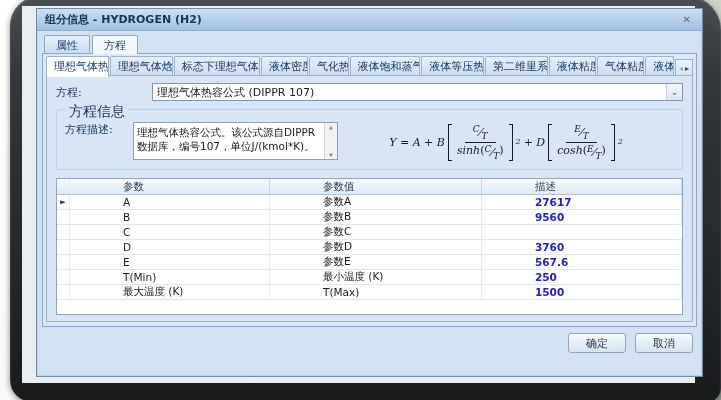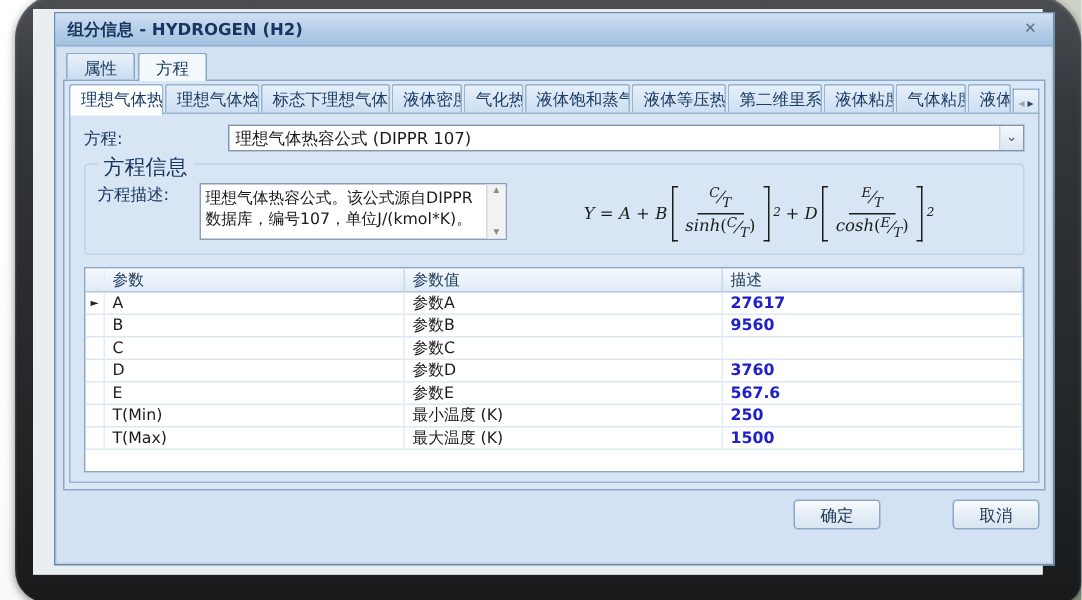--- a/index.html
+++ b/index.html
@@ -97,34 +97,34 @@
   .pow { font-size:8px; margin-top:-3px; }
 
   
   .ptable { margin-top:8px; flex:1; border:1px solid #8aa6c2; background:#fff;
     display:flex; flex-direction:column; overflow:hidden; }
   .trow { display:grid; grid-template-columns:13px 200px 212px 1fr; height:15px;
     border-bottom:1px solid #dce8f4; align-items:center; }
   .thead { height:16px; background:linear-gradient(180deg,#f5f9fd,#e0ebf7);
     border-bottom:1px solid #aec6de; }
   .tc { font-size:10.5px; color:#1a1a1a; padding:0 5px; height:100%;
-    display:flex; align-items:center; border-right:1px solid #e4edf7; overflow:hidden; }
+    display:flex; align-items:center; border-right:1px solid #e4edf7; overflow:hidden;margin-left:48px; }
   .thead .tc { color:#23405f; border-right:1px solid #c6d8ea; }
   .sel-col { border-right:1px solid #e4edf7; height:100%; display:flex;
     align-items:center; justify-content:center; font-size:7px; color:#222; }
   .val { color:#2020c8; font-weight:bold; }
   .tfill { flex:1; background:#fff; }
 
   
   .footer { flex:0 0 30px; display:flex; align-items:center; justify-content:flex-end;
     gap:9px; padding:4px 4px 2px; }
   .btn { width:58px; height:20px; font-size:11px; color:#1c3050;
     border:1px solid #8ba7c4; border-radius:3px;
     background:linear-gradient(180deg,#f8fbfd 0%,#e7eff7 45%,#d8e4f0 100%);
-    display:flex; align-items:center; justify-content:center;margin-left:39px; }
+    display:flex; align-items:center; justify-content:center; }
 </style>
 </head>
 <body>
 
 <div class="bezel"></div>
 <div class="screen"></div>
 <div class="screen-strip"></div>
 
 <div class="screen">
   <div class="dialog">
@@ -260,22 +260,22 @@
               <div class="tc val">567.6</div>
             </div>
             <div class="trow">
               <div class="sel-col"></div>
               <div class="tc">T(Min)</div>
               <div class="tc">最小温度 (K)</div>
               <div class="tc val">250</div>
             </div>
             <div class="trow">
               <div class="sel-col"></div>
+              <div class="tc">最大温度 (K)</div>
               <div class="tc">T(Max)</div>
-              <div class="tc">最大温度 (K)</div>
               <div class="tc val">1500</div>
             </div>
             <div class="tfill"></div>
           </div>
 
         </div>
       </div>
 
       <div class="footer">
         <div class="btn">确定</div>

